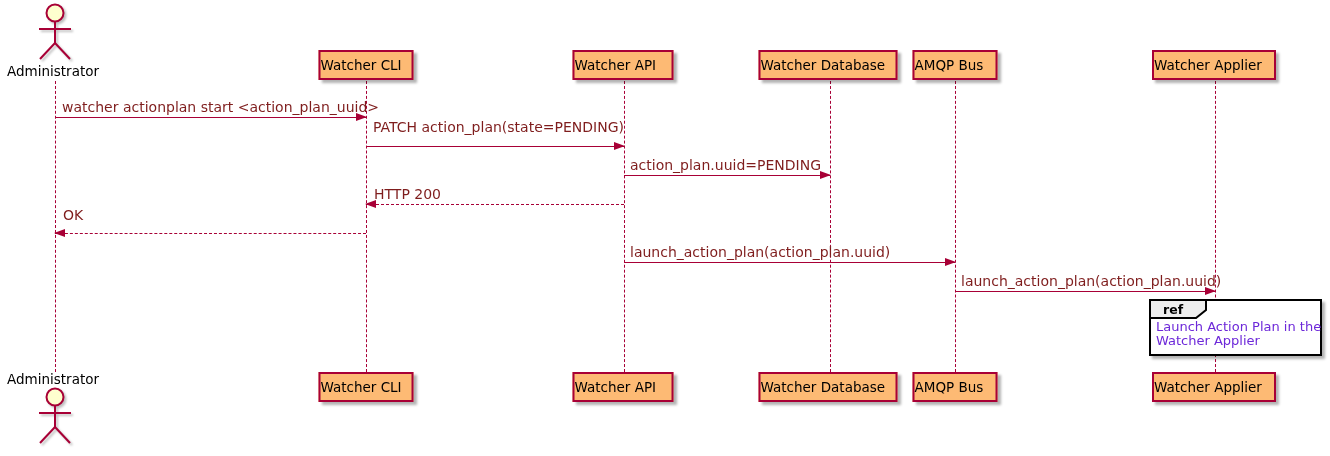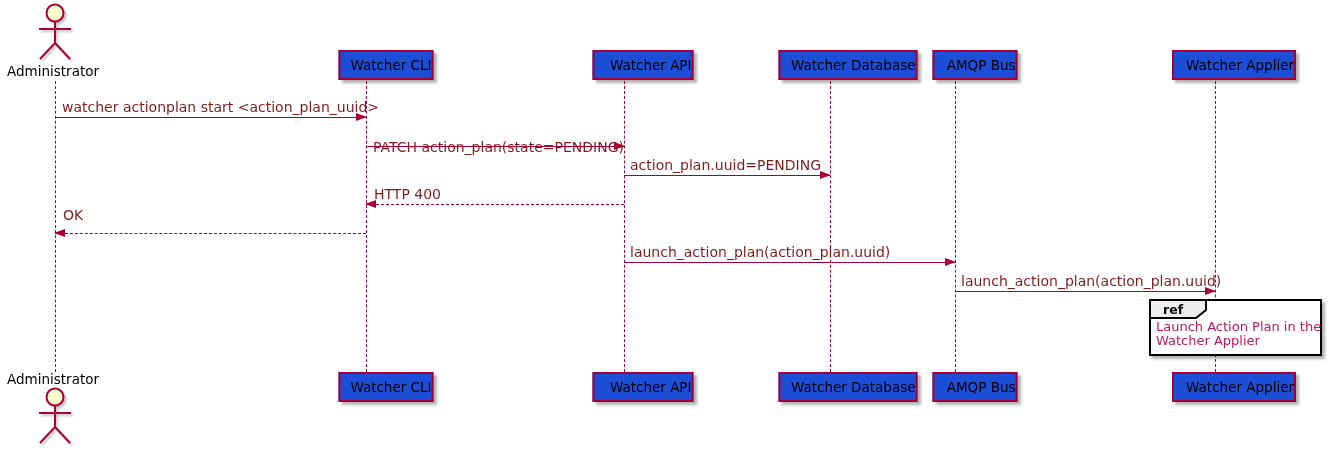--- a/index.html
+++ b/index.html
@@ -14,28 +14,27 @@
     position:absolute;
     top:81px;height:291px;width:0;
     border-left:1px dashed #A80036;
     z-index:0;
   }
   .pbox{
     position:absolute;
     transform:translateX(-50%);
     height:30px;
     box-sizing:border-box;
-    background:#1d4ed8;
+    background:#fdba74;
     border:2px solid #A80036;
     box-shadow:3px 3px 2.5px rgba(0,0,0,0.30);
-    display:flex;align-items:center;justify-content:flex-end;
+    display:flex;align-items:center;justify-content:flex-start;
     font-size:13.5px;color:#000;
     white-space:nowrap;
     z-index:2;
-    margin-left:20px;
   }
   .actor-label{
     position:absolute;
     transform:translateX(-50%);
     font-size:13.5px;color:#000;white-space:nowrap;
     z-index:2;
   }
   .actor-figure{
     position:absolute;
     transform:translateX(-50%);
@@ -75,21 +74,21 @@
     text-align:center;
   }
   .ref-tab{position:absolute;left:-2px;top:-2px;}
   .ref-keyword{
     position:absolute;left:12px;top:1px;
     font-size:12.5px;font-weight:bold;color:#000;
     z-index:1;
   }
   .ref-line{
     position:absolute;left:5px;
-    font-size:13px;color:#be185d;white-space:nowrap;height:14px;line-height:14px;
+    font-size:13px;color:#6d28d9;white-space:nowrap;height:14px;line-height:14px;
   }
 </style>
 </head>
 <body>
 
 <div class="canvas">
 
   <div class="lifeline" style="left:55px"></div>
   <div class="lifeline" style="left:366px"></div>
   <div class="lifeline" style="left:624px"></div>
@@ -123,35 +122,35 @@
     </div>
 
   <div>
     <div class="msg-label" style="left:62px;top:100px">watcher actionplan start &lt;action_plan_uuid&gt;</div>
     <div class="msg-line solid" style="left:55px;top:117px;width:311px">
         <span class="ah right"></span>
       </div>
   </div>
 
   <div>
-    <div class="msg-label" style="left:373px;top:140px">PATCH action_plan(state=PENDING)</div>
+    <div class="msg-label" style="left:373px;top:120px">PATCH action_plan(state=PENDING)</div>
     <div class="msg-line solid" style="left:366px;top:146px;width:258px">
         <span class="ah right"></span>
       </div>
   </div>
 
   <div>
     <div class="msg-label" style="left:630px;top:158px">action_plan.uuid=PENDING</div>
     <div class="msg-line solid" style="left:624px;top:175px;width:206px">
         <span class="ah right"></span>
       </div>
   </div>
 
   <div>
-    <div class="msg-label" style="left:374px;top:187px">HTTP 400</div>
+    <div class="msg-label" style="left:374px;top:187px">HTTP 200</div>
     <div class="msg-line dashed" style="left:366px;top:204px;width:258px">
         <span class="ah left"></span>
       </div>
   </div>
 
   <div>
     <div class="msg-label" style="left:63px;top:208px">OK</div>
     <div class="msg-line dashed" style="left:55px;top:233px;width:311px">
         <span class="ah left"></span>
       </div>

